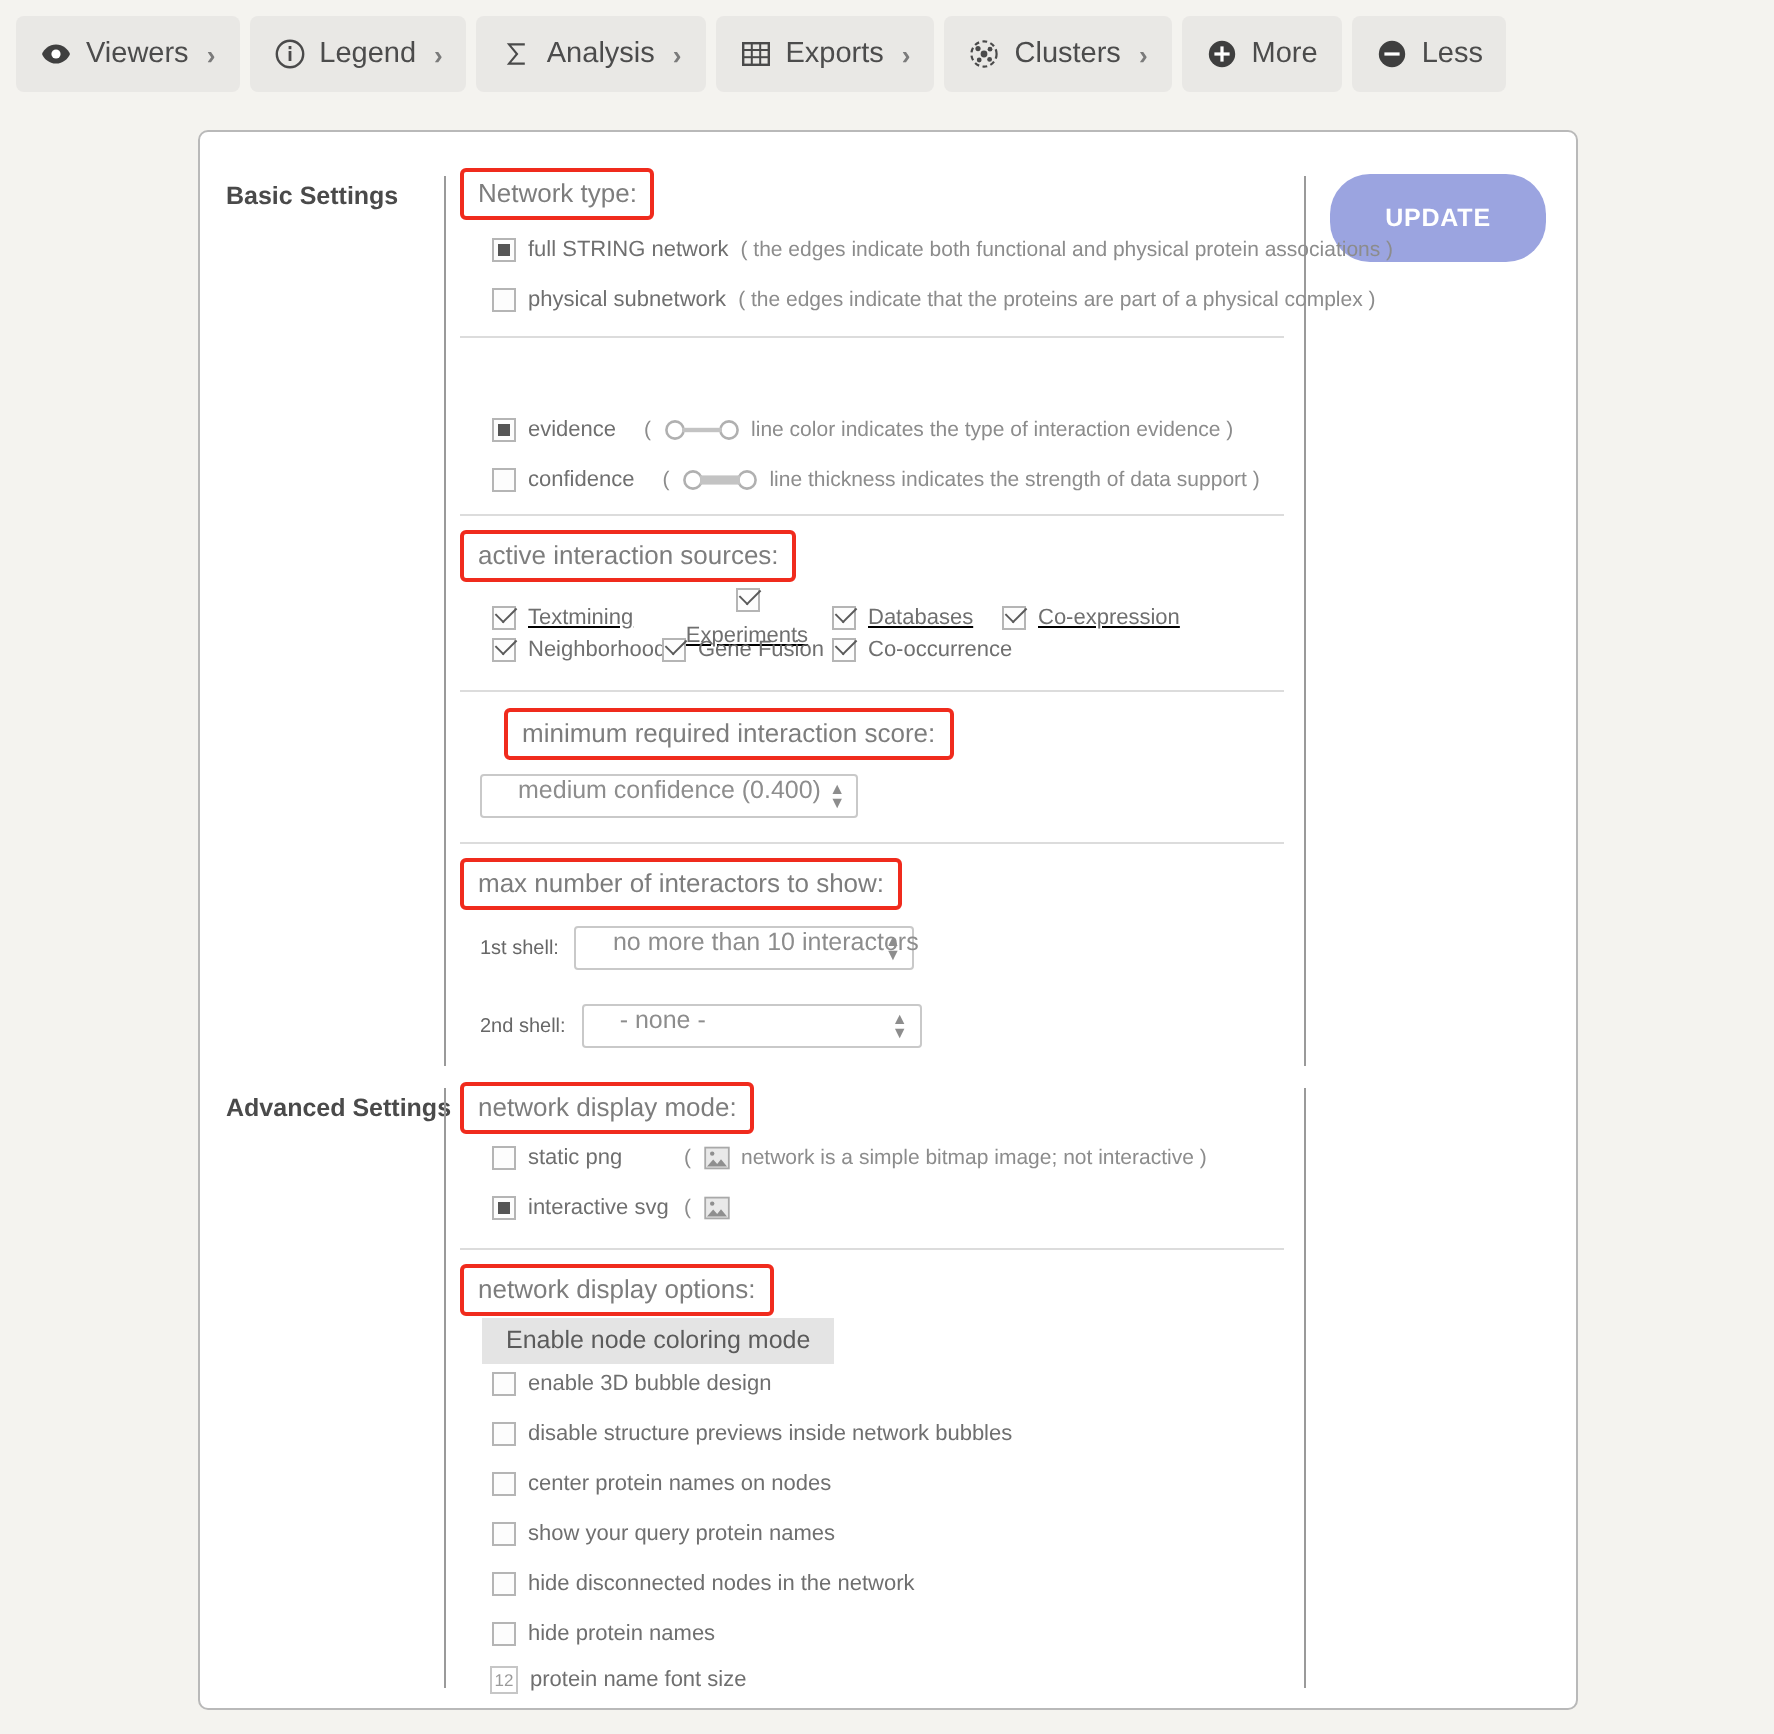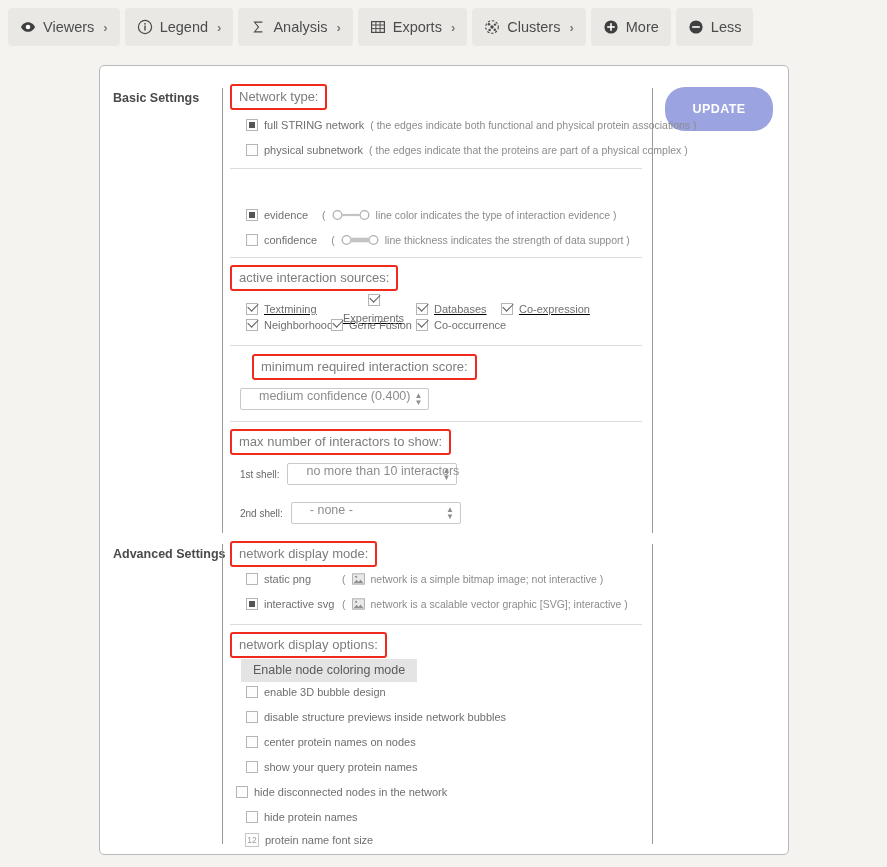--- a/index.html
+++ b/index.html
@@ -445,21 +445,20 @@
   </div>
   <div class="col grow" style="top:532px; left:146px;">
     <span class="sqradio on"></span>
     <span class="optlabel" style="width:72px; display:inline-block;">interactive svg</span>
     <span class="desc">(</span>
     <svg class="imgico" viewBox="0 0 13 12">
       <rect x="0.6" y="0.8" width="11.8" height="10.4" fill="#e9e9e9" stroke="#a9a9a9" stroke-width="0.9"></rect>
       <circle cx="4.1" cy="3.8" r="1.1" fill="#8f8f8f"></circle>
       <path d="M1.5 10.3l3.1-3.6 2 2.3 1.9-2.4 3 3.7z" fill="#8f8f8f"></path>
     </svg>
-    <span class="desc">network is a scalable vector graphic [SVG]; interactive )</span>
   </div>
 
   <div class="hsep" style="top:558px;"></div>
 
   <div class="col" style="top:566px;">
     <span class="ghead">network display options:</span>
   </div>
   <div class="col" style="top:593px; left:141px;">
     <span class="ncbutton">Enable node coloring mode</span>
   </div>
@@ -473,21 +472,21 @@
     <span class="optlabel">disable structure previews inside network bubbles</span>
   </div>
   <div class="col grow" style="top:695px; left:146px;">
     <span class="cbox"></span>
     <span class="optlabel">show your query protein names</span>
   </div>
   <div class="col grow" style="top:670px; left:146px;">
     <span class="cbox"></span>
     <span class="optlabel">center protein names on nodes</span>
   </div>
-  <div class="col grow" style="top:720px; left:136px;">
+  <div class="col grow" style="top:720px; left:146px;">
     <span class="cbox"></span>
     <span class="optlabel">hide disconnected nodes in the network</span>
   </div>
   <div class="col grow" style="top:745px; left:146px;">
     <span class="cbox"></span>
     <span class="optlabel">hide protein names</span>
   </div>
   <div class="col grow" style="top:767px; left:145px;">
     <span class="fontsizebox">12</span>
     <span class="optlabel">protein name font size</span>

